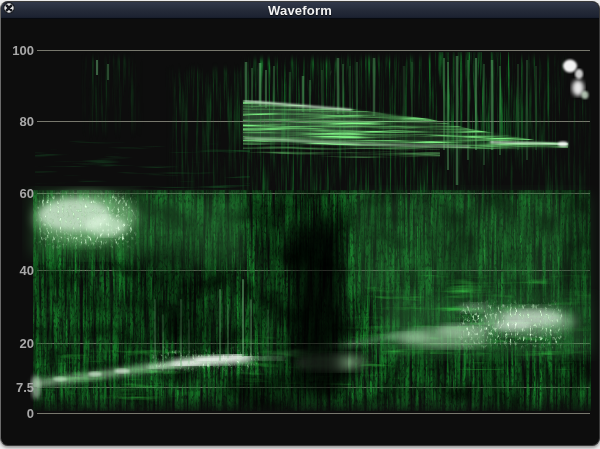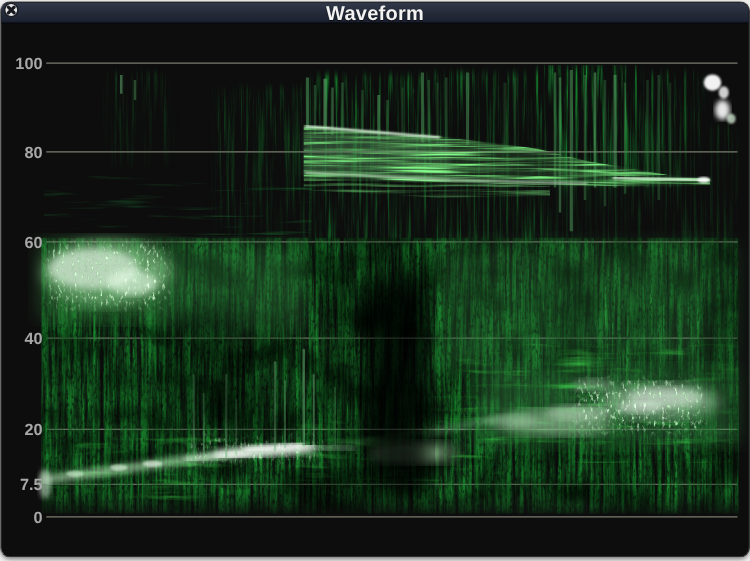--- a/index.html
+++ b/index.html
@@ -4,21 +4,21 @@
 <style>
   html,body{margin:0;padding:0;background:#ededed;width:600px;height:449px;overflow:hidden;
     font-family:"Liberation Sans", sans-serif;}
   .win{position:absolute;left:0px;top:1px;width:598px;height:443px;background:#0d0d0d;
     border-radius:8px;border:1px solid #3a3a3a;border-left-color:#6a6a6a;
     box-shadow:0 2px 3px rgba(0,0,0,0.35);}
   .tb{position:absolute;left:0;top:0;right:0;height:16px;border-radius:7px 7px 0 0;
     background:linear-gradient(#303748 8%, #242a38 55%, #1d2332 90%, #171d2a);
     border-bottom:1px solid #070a10;}
   .tb .ttl{position:absolute;left:0;right:0;top:1px;text-align:center;
-    font-size:16px;font-weight:bold;color:#f2f2f2;letter-spacing:0.2px;
+    font-size:13px;font-weight:bold;color:#f2f2f2;letter-spacing:0.2px;
     text-shadow:0 1px 1px rgba(0,0,0,0.8);}
   svg.scope{position:absolute;left:0;top:0;width:600px;height:449px;}
 </style>
 </head>
 <body>
 <div class="win">
   <div class="tb">
       <div class="ttl">Waveform</div>
     </div>
 </div>

